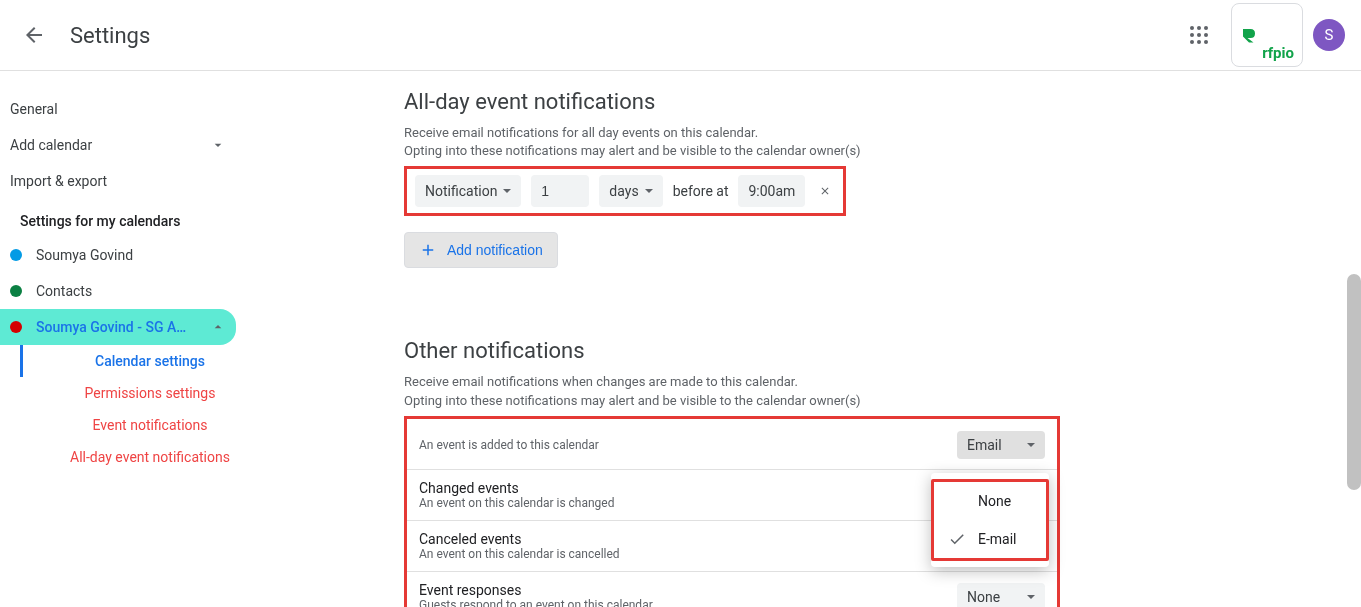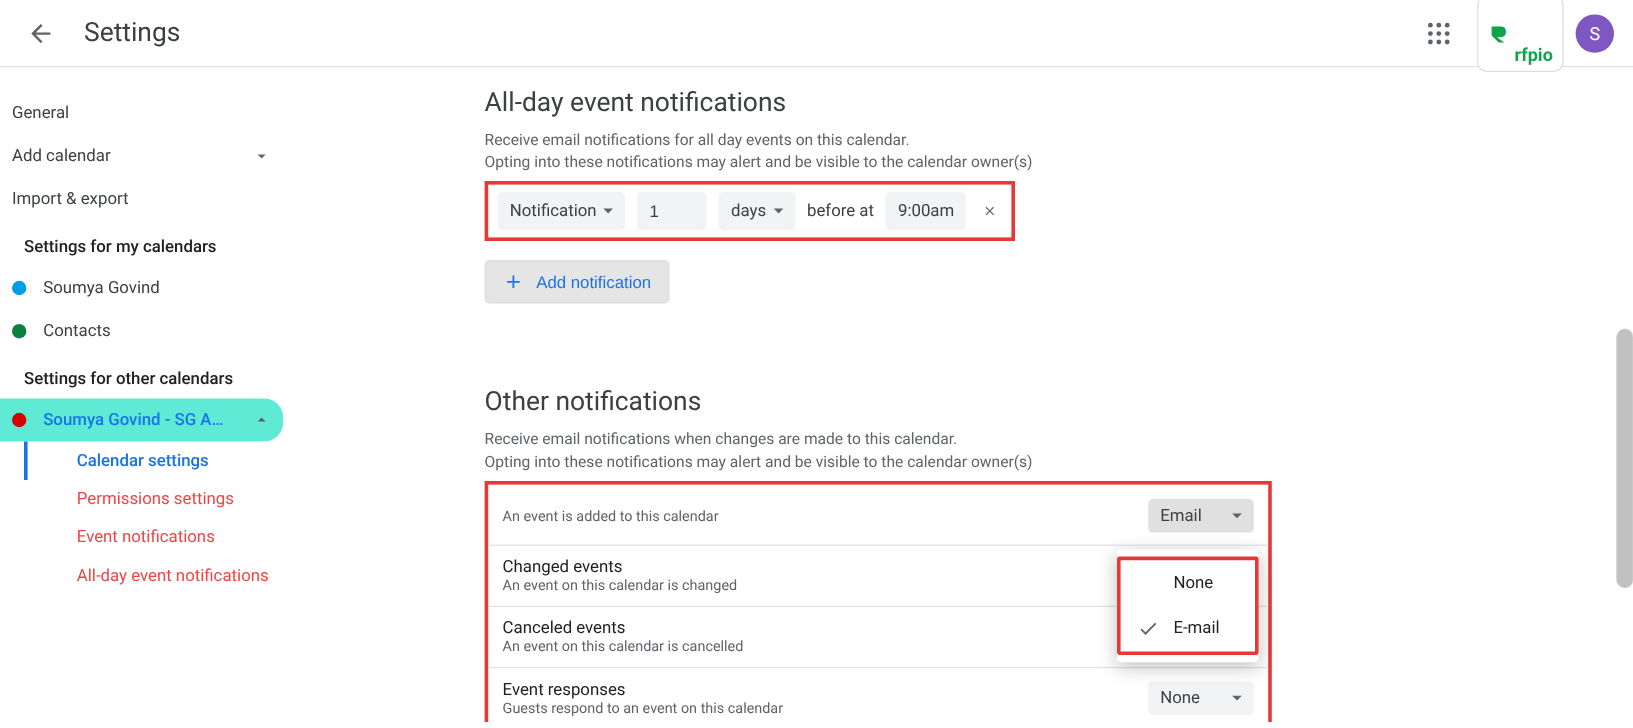--- a/index.html
+++ b/index.html
@@ -9,21 +9,21 @@
     color: #3c4043;
     background: #fff;
     width: 1361px;
     height: 607px;
     overflow: hidden;
     position: relative;
   }
 
   
   .header {
-    height: 56px;
+    height: 71px;
     display: flex;
     align-items: center;
     padding: 0 16px;
     border-bottom: 1px solid #e0e0e0;
   }
   .back-icon {
     width: 24px; height: 24px;
     color: #5f6368;
     cursor: pointer;
     margin-right: 24px;
@@ -104,21 +104,21 @@
     color: #ef4444;
     cursor: pointer;
   }
   .subitem.active {
     color: #1a73e8;
     font-weight: 500;
     border-left: 3px solid #1a73e8;
     padding-left: 41px;
     margin-left: 0;
   }
-  .subgroup { padding-left:0; }
+  .subgroup { padding-left:0;text-align:center; }
   .subgroup .subitem { position:relative; }
   .subgroup-line { margin-left: 20px; }
 
   
   .main {
     flex: 1;
     padding: 18px 40px 0 148px;
     overflow-y: auto;
     position: relative;
   }
@@ -305,21 +305,20 @@
     <div class="sidebar-heading">Settings for my calendars</div>
     <div class="sidebar-item">
       <span class="cal-dot" style="background:#039be5"></span>
       <span>Soumya Govind</span>
     </div>
     <div class="sidebar-item">
       <span class="cal-dot" style="background:#0b8043"></span>
       <span>Contacts</span>
     </div>
 
-    <div class="sidebar-heading">Settings for other calendars</div>
     <div class="sidebar-item selected expandable">
       <span style="display:flex;align-items:center;">
         <span class="cal-dot" style="background:#d50000"></span>
         <span>Soumya Govind - SG A…</span>
       </span>
       <svg class="chev" viewBox="0 0 24 24">
           <path fill="currentColor" d="M7 14l5-5 5 5z"></path>
         </svg>
     </div>
     <div class="subgroup subgroup-line">

